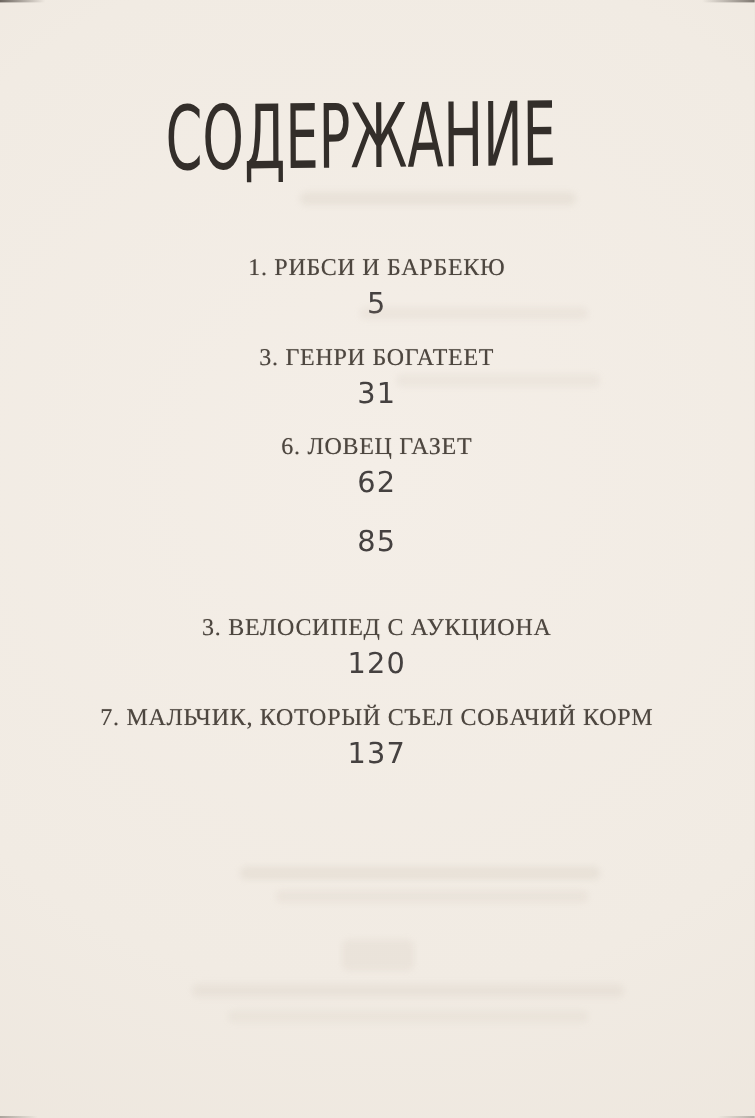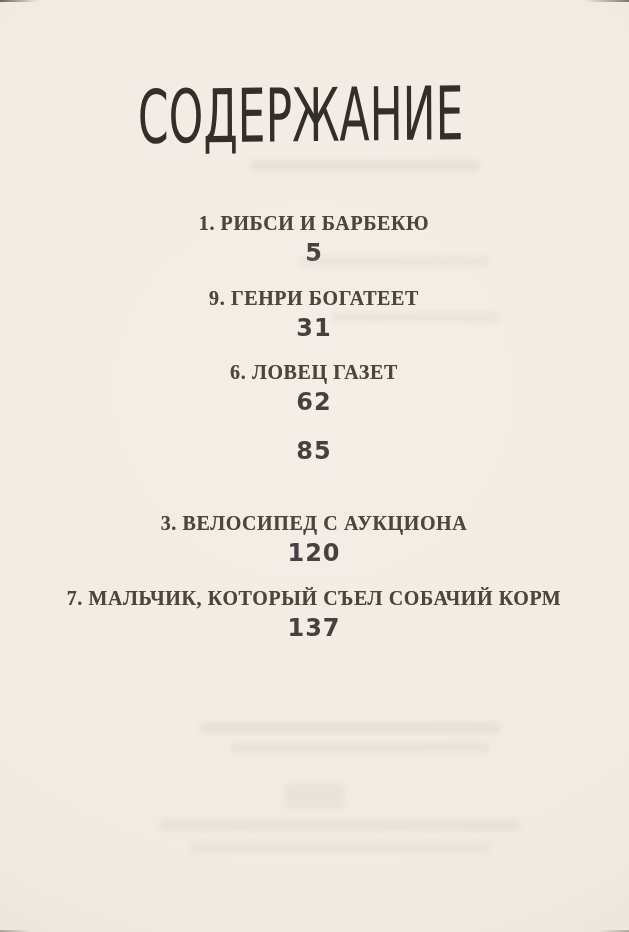--- a/index.html
+++ b/index.html
@@ -50,21 +50,20 @@
     color: #332e2a;
     transform: scaleY(1.68) rotate(-0.4deg) translateX(-14px);
     transform-origin: 50% 0;
   }
   .toc {
     position: absolute;
     top: 210px;
     left: 44px;
     width: 540px;
     text-align: center;
-    font-weight: bold;
   }
   .entry { height: 74.6px; }
   .entry-label {
     font-family: "Liberation Serif", serif;
     font-size: 20px;
     line-height: 26px;
     letter-spacing: 0.6px;
     color: #4d463f;
     text-shadow: 0 0 0.6px rgba(77,70,63,0.55);
     white-space: nowrap;
@@ -102,21 +101,21 @@
   <h1 class="title">СОДЕРЖАНИЕ</h1>
 
   <div class="toc">
 
     <div class="entry">
       <div class="entry-label">1. РИБСИ И БАРБЕКЮ</div>
       <div class="entry-page">5</div>
     </div>
 
     <div class="entry">
-      <div class="entry-label">9. ГЕНРИ БОГАТЕЕТ</div>
+      <div class="entry-label">3. ГЕНРИ БОГАТЕЕТ</div>
       <div class="entry-page">31</div>
     </div>
 
     <div class="entry">
       <div class="entry-label">6. ЛОВЕЦ ГАЗЕТ</div>
       <div class="entry-page">62</div>
     </div>
 
     <div class="entry">
       <div class="entry-page">85</div>

